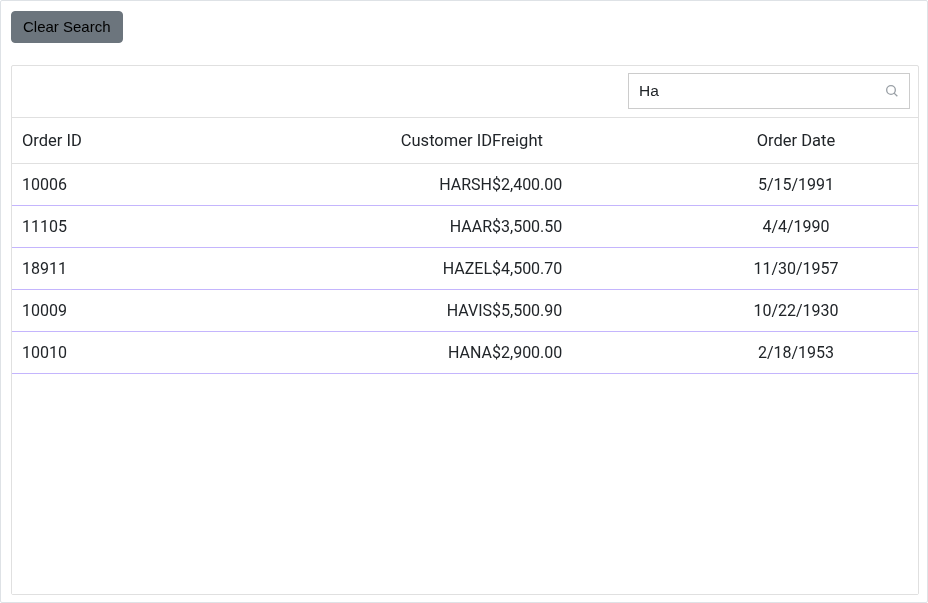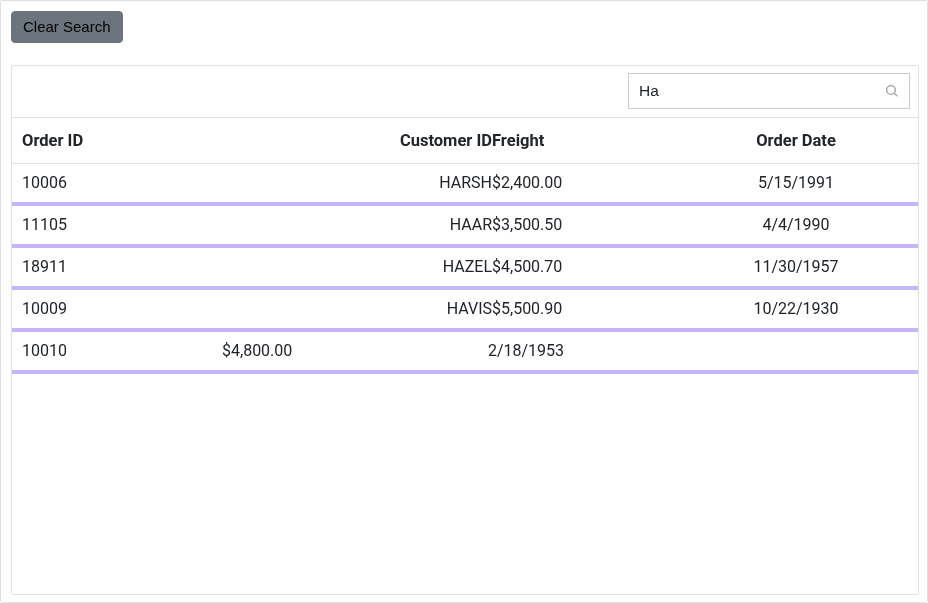--- a/index.html
+++ b/index.html
@@ -77,34 +77,34 @@
     display: flex;
     align-items: center;
     justify-content: center;
   }
   .search-icon svg { width: 16px; height: 16px; stroke: #9aa0a6; }
   .header-row {
     display: flex;
     height: 46px;
     border-bottom: 1px solid #e0e0e0;
     background: #fff;
-    font-weight: 700;
+    font-weight: 400;
     font-size: 16.5px;
     align-items: center;
   }
   .body {
     flex: 1 1 auto;
     overflow-y: scroll;
     background: #fff;
   }
   .row {
     display: flex;
     height: 42px;
     align-items: center;
-    border-bottom: 4px solid #c4b5fd;
+    border-bottom: 1px solid #c4b5fd;
     font-size: 16px;
   }
   .col-orderid   { width: 210px; padding-left: 10px; text-align: left; }
   .col-customer  { width: 270px; padding-left: 4px; text-align: right; }
   .col-freight   { width: 210px; padding-right: 8px; text-align: left; }
   .col-date      { width: 198px; padding-right: 10px; text-align: center; }
 
   
   .body::-webkit-scrollbar { width: 14px; }
   .body::-webkit-scrollbar-track { background: #fdfdfd; }
@@ -159,19 +159,20 @@
         <div class="col-date">11/30/1957</div>
       </div>
       <div class="row">
         <div class="col-orderid">10009</div>
         <div class="col-customer">HAVIS</div>
         <div class="col-freight">$5,500.90</div>
         <div class="col-date">10/22/1930</div>
       </div>
       <div class="row">
         <div class="col-orderid">10010</div>
-        <div class="col-freight">$4,800.00</div>
+        <div class="col-customer">HANA</div>
+        <div class="col-freight">$2,900.00</div>
         <div class="col-date">2/18/1953</div>
       </div>
     </div>
 
   </div>
 </div>
 
 </body></html>

